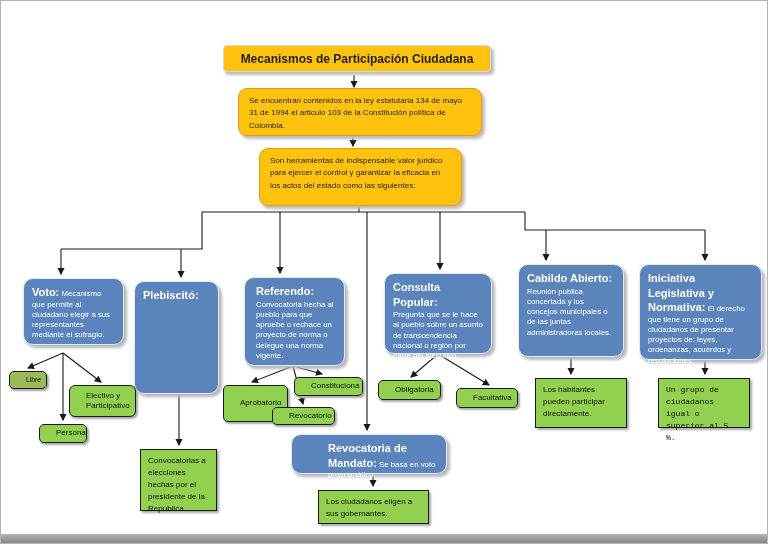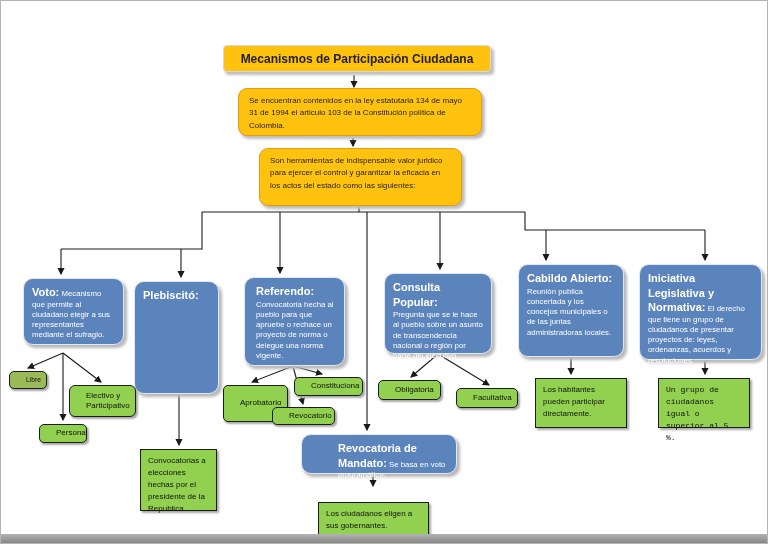--- a/index.html
+++ b/index.html
@@ -25,40 +25,40 @@
     border-radius:10px;box-shadow:2.5px 3px 3px #b8b8b8;color:#fff;box-sizing:border-box;
     padding:6px 8px;font-size:7.8px;line-height:1.32;}
   .nt{font-weight:bold;font-size:11px;}
   .nt.block{display:block;margin-bottom:1px;}
   .b-voto{left:22px;top:277px;width:101px;height:67px;}
   .b-plebiscito{left:133px;top:280px;width:85px;height:113px;}
   .b-referendo{left:243px;top:276px;width:101px;height:89px;padding-left:11px;}
   .b-consulta{left:383px;top:272px;width:108px;height:81px;}
   .b-cabildo{left:517px;top:263px;width:106px;height:93px;}
   .b-iniciativa{left:638px;top:263px;width:123px;height:96px;}
-  .b-revocatoria{left:300px;top:433px;width:156px;height:40px;padding-left:36px;}
+  .b-revocatoria{left:290px;top:433px;width:156px;height:40px;padding-left:36px;}
 
   
   .leaf{position:absolute;background:var(--c-green,#92D050);border:1px solid #1c1c1c;
     border-radius:5px;color:#111;font-size:8px;box-sizing:border-box;
     display:flex;align-items:center;padding:2px 16px;box-shadow:1.5px 2px 2px #a8a8a8;line-height:1.3;}
   .leaf.big{border-radius:0;align-items:flex-start;padding:5px 7px;line-height:1.5;}
   .leaf.olive{background:var(--c-olive,#9BBB59);font-size:6.8px;}
   .g-libre{left:8px;top:370px;width:38px;height:18px;}
   .g-electivo{left:68px;top:384px;width:67px;height:32px;border-radius:6px;}
   .g-personal{left:38px;top:423px;width:48px;height:19px;}
   .g-aprobatorio{left:222px;top:384px;width:65px;height:37px;}
   .g-constituciona{left:293px;top:376px;width:69px;height:19px;}
   .g-revocatorio{left:271px;top:406px;width:63px;height:18px;text-align:center;}
   .g-obligatoria{left:377px;top:379px;width:63px;height:20px;}
   .g-facultativa{left:455px;top:387px;width:62px;height:20px;}
   .g-habitantes{left:534px;top:377px;width:92px;height:50px;}
   .g-grupo{left:657px;top:377px;width:92px;height:50px;font-family:Liberation Mono, monospace;}
   .g-convocatorias{left:139px;top:448px;width:77px;height:62px;}
-  .g-ciudadanos{left:317px;top:489px;width:111px;height:34px;margin-top:12px;}
+  .g-ciudadanos{left:317px;top:489px;width:111px;height:34px;}
 
   .gray-strip{position:absolute;left:0;top:533px;width:100%;height:11px;
     background:linear-gradient(#b3b3b3,#7d7d7d);}
 </style>
 </head>
 <body>
 
 <div class="canvas">
 
   <svg class="connectors" viewBox="0 0 768 544">

